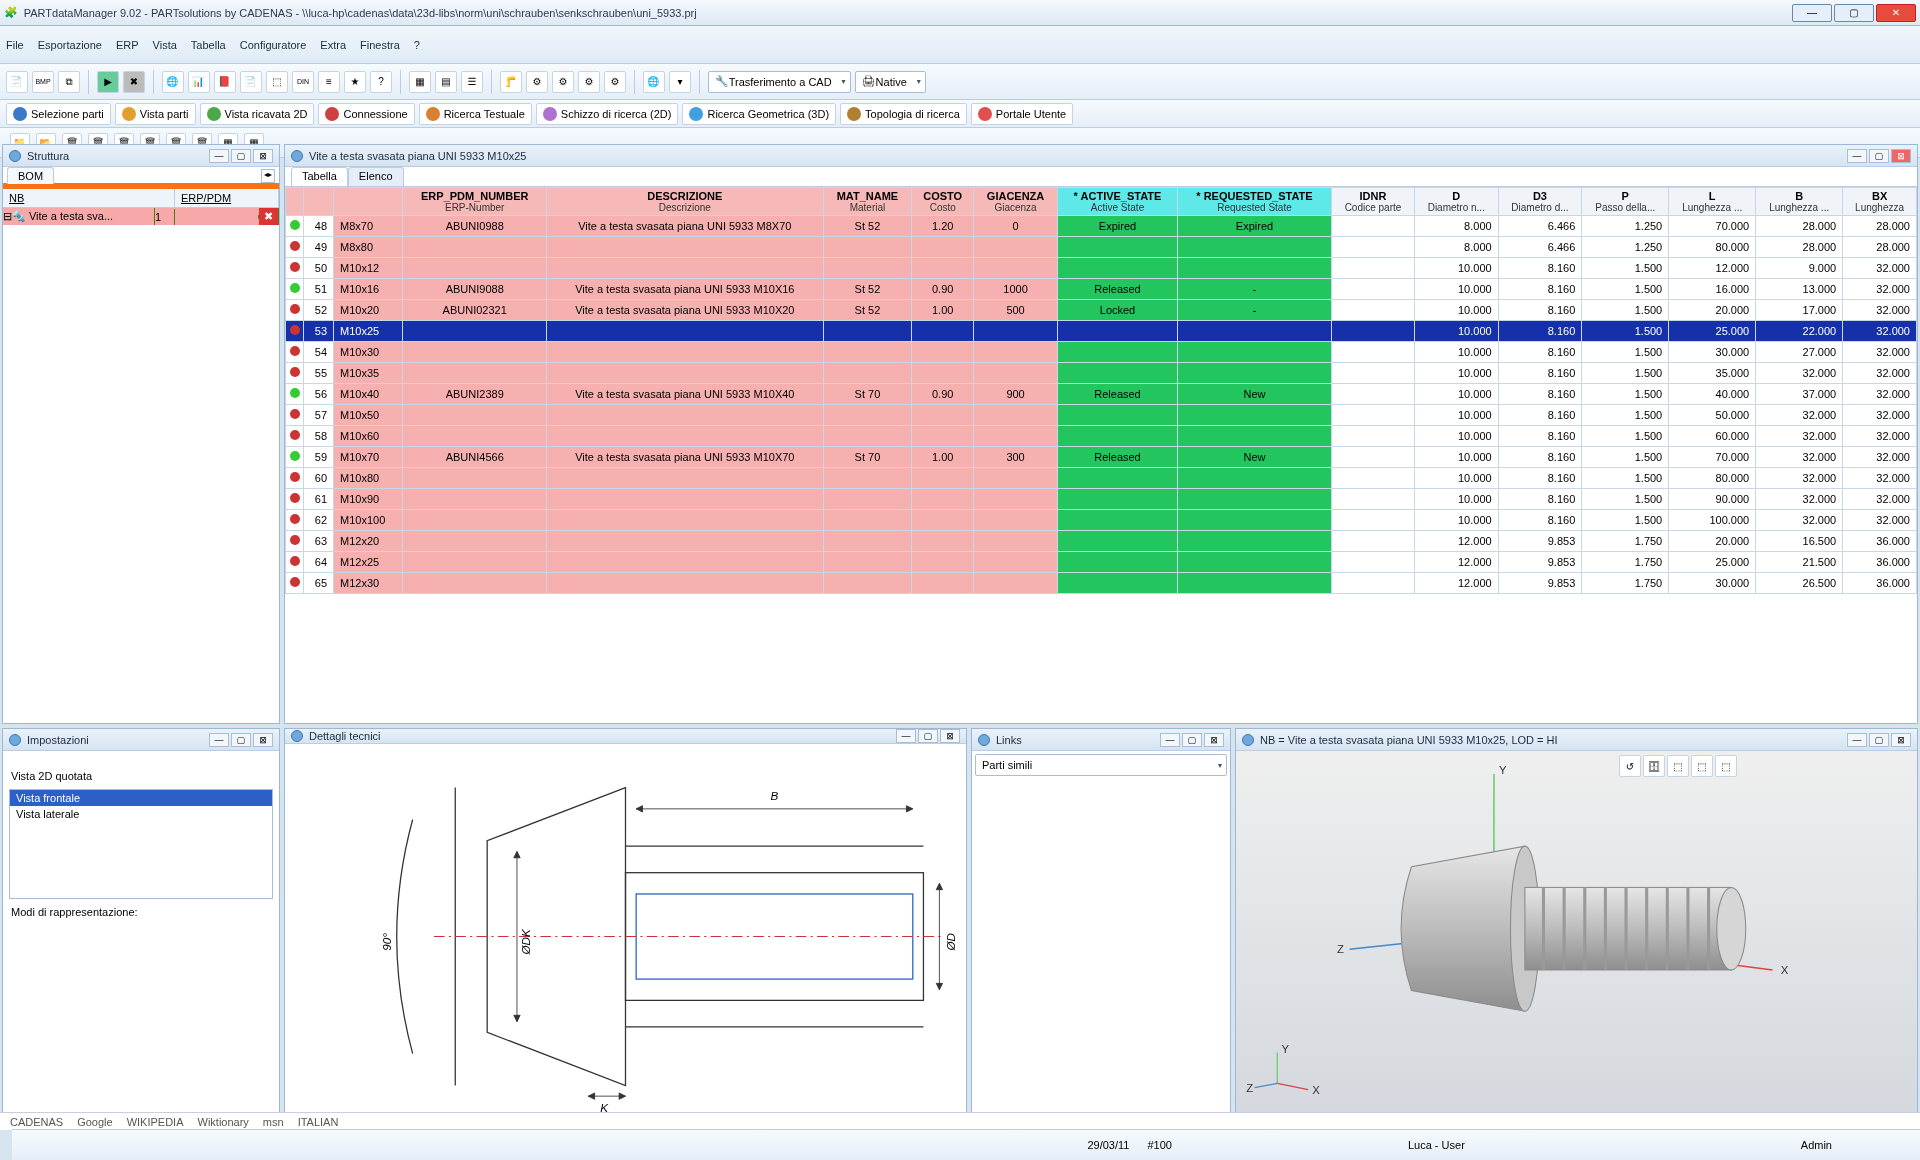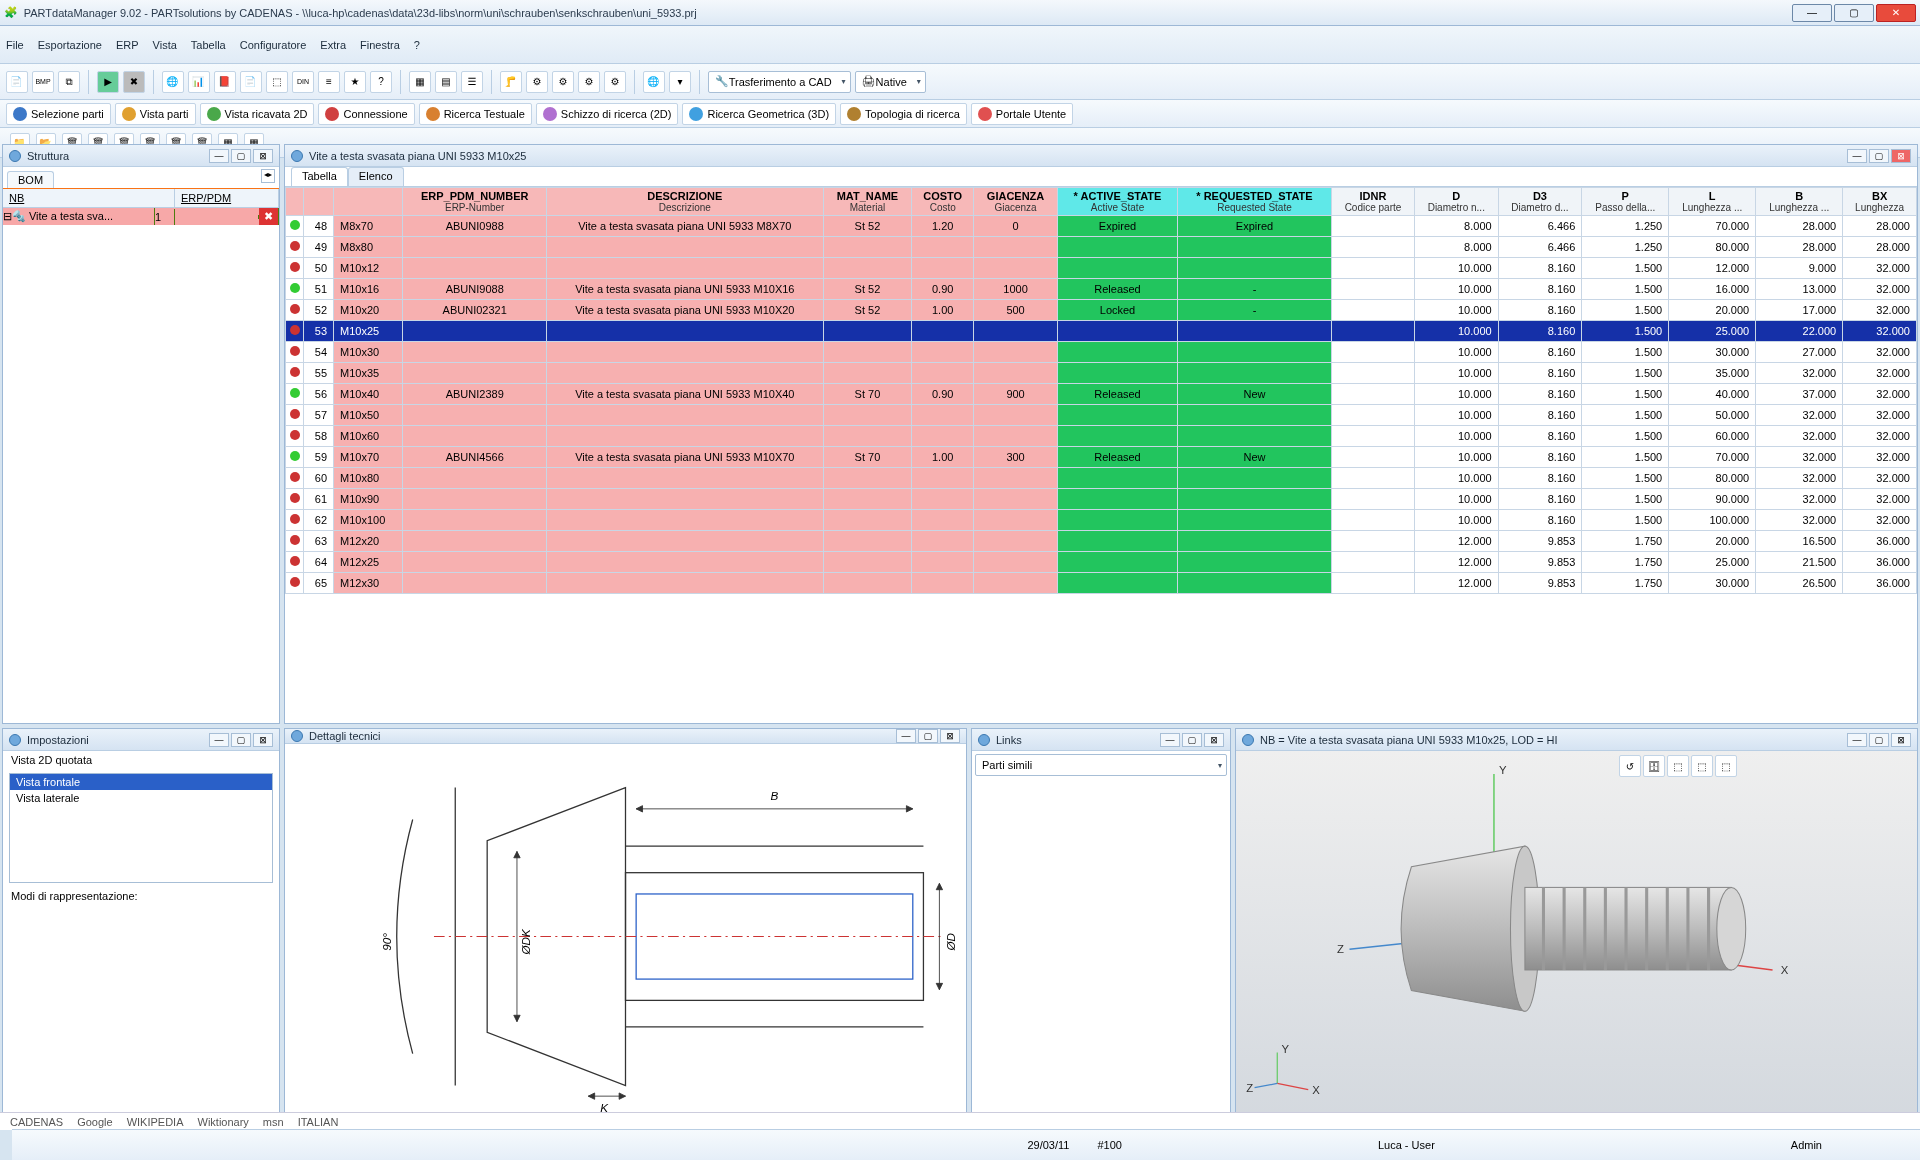--- a/index.html
+++ b/index.html
@@ -34,21 +34,21 @@
 .workspace { position:absolute; top:142px; left:0; right:0; bottom:30px; display:grid; grid-template-columns: 278px 1fr; grid-template-rows: 1fr 400px; gap:4px; padding:2px; }
 .panel { background:#fff; border:1px solid #9db8d6; display:flex; flex-direction:column; overflow:hidden; }
 .panel-hdr { height:22px; background:linear-gradient(#eaf2fa,#d5e3f2); border-bottom:1px solid #b9cee3; display:flex; align-items:center; padding:0 6px; }
 .panel-hdr .dot { width:12px; height:12px; border-radius:6px; background:#6fa8dc; border:1px solid #3c78b0; margin-right:6px; }
 .panel-hdr .title { flex:1; color:#1b2b3b; }
 .panel-hdr .pbtns { display:flex; gap:2px; }
 .panel-hdr .pbtn { width:20px; height:14px; border:1px solid #a7bed6; background:#f2f7fc; font-size:9px; text-align:center; line-height:12px; }
 
 
 .struct-top { grid-row:1; grid-column:1; }
-.struct-tabs { height:22px; border-bottom:1px solid #f97316; display:flex; align-items:flex-end; padding:0 4px; position:relative; }
+.struct-tabs { height:22px; border-bottom:6px solid #f97316; display:flex; align-items:center; padding:0 4px; position:relative; }
 .struct-tab { border:1px solid #b9cee3; border-bottom:none; background:#f5f9fc; padding:2px 10px; border-radius:3px 3px 0 0; }
 .struct-tabs .navbtn { width:14px; height:14px; border:1px solid #a7bed6; background:#fff; position:absolute; right:4px; top:2px; font-size:8px; text-align:center; }
 .struct-head { display:grid; grid-template-columns: 1fr 104px; border-bottom:1px solid #b9cee3;text-decoration:underline; }
 .struct-head div { padding:3px 6px; background:#eef4fa; border-right:1px solid #b9cee3; font-weight:normal; }
 .struct-row { display:grid; grid-template-columns: 1fr 20px 84px 20px; align-items:center; background:#f7a8a8; }
 .struct-row > div { padding:2px 0; border-right:1px solid #4d7c0f; }
 .struct-row .x { background:#d33; color:#fff; text-align:center; }
 
 
 .main { grid-row:1; grid-column:2; }
@@ -86,21 +86,21 @@
 
 .drawing { flex:1; background:#fff; position:relative; }
 
 
 .links-combo { margin:3px; }
 
 
 .view3d { flex:1; background:linear-gradient(#efefef,#d3d8de); position:relative; }
 
 
-.statusbar { position:absolute; bottom:0; left:12px; right:0; height:30px; background:linear-gradient(#f6fafd,#e5eef8); border-top:1px solid #b9cee3; display:flex; align-items:center; padding:15px 10px; gap:28px; }
+.statusbar { position:absolute; bottom:0; left:12px; right:0; height:30px; background:linear-gradient(#f6fafd,#e5eef8); border-top:1px solid #b9cee3; display:flex; align-items:center; padding:15px 10px; gap:18px; }
 .statusbar .spacer { flex:1; }
 .partnerbar { position:absolute; bottom:30px; left:0; right:0; height:18px; background:#fff; border-top:1px solid #ccd; display:flex; align-items:center; gap:14px; padding:0 10px; font-size:10px; color:#555; }
 </style>
 </head>
 <body>
 
 <div class="titlebar">
   <span>🧩</span>
   <span class="title">PARTdataManager 9.02 - PARTsolutions by CADENAS - \\luca-hp\cadenas\data\23d-libs\norm\uni\schrauben\senkschrauben\uni_5933.prj</span>
   <div class="win-btns">
@@ -633,21 +633,21 @@
     <div class="panel">
       <div class="panel-hdr">
         <div class="dot"></div>
         <div class="title">Impostazioni</div>
         <div class="pbtns">
             <div class="pbtn">—</div>
             <div class="pbtn">▢</div>
             <div class="pbtn">⊠</div>
           </div>
       </div>
-      <div style="padding:0 2px;">
+      <div style="padding:16px 2px;">
         <div style="padding:3px 6px;">Vista 2D quotata</div>
         <div class="impo-list" id="impo1" style="height:110px;">
             <div class="item sel">Vista frontale</div>
             <div class="item">Vista laterale</div>
           </div>
         <div style="padding:3px 6px;">Modi di rappresentazione:</div>
       </div>
     </div>
 
     <div class="panel">

